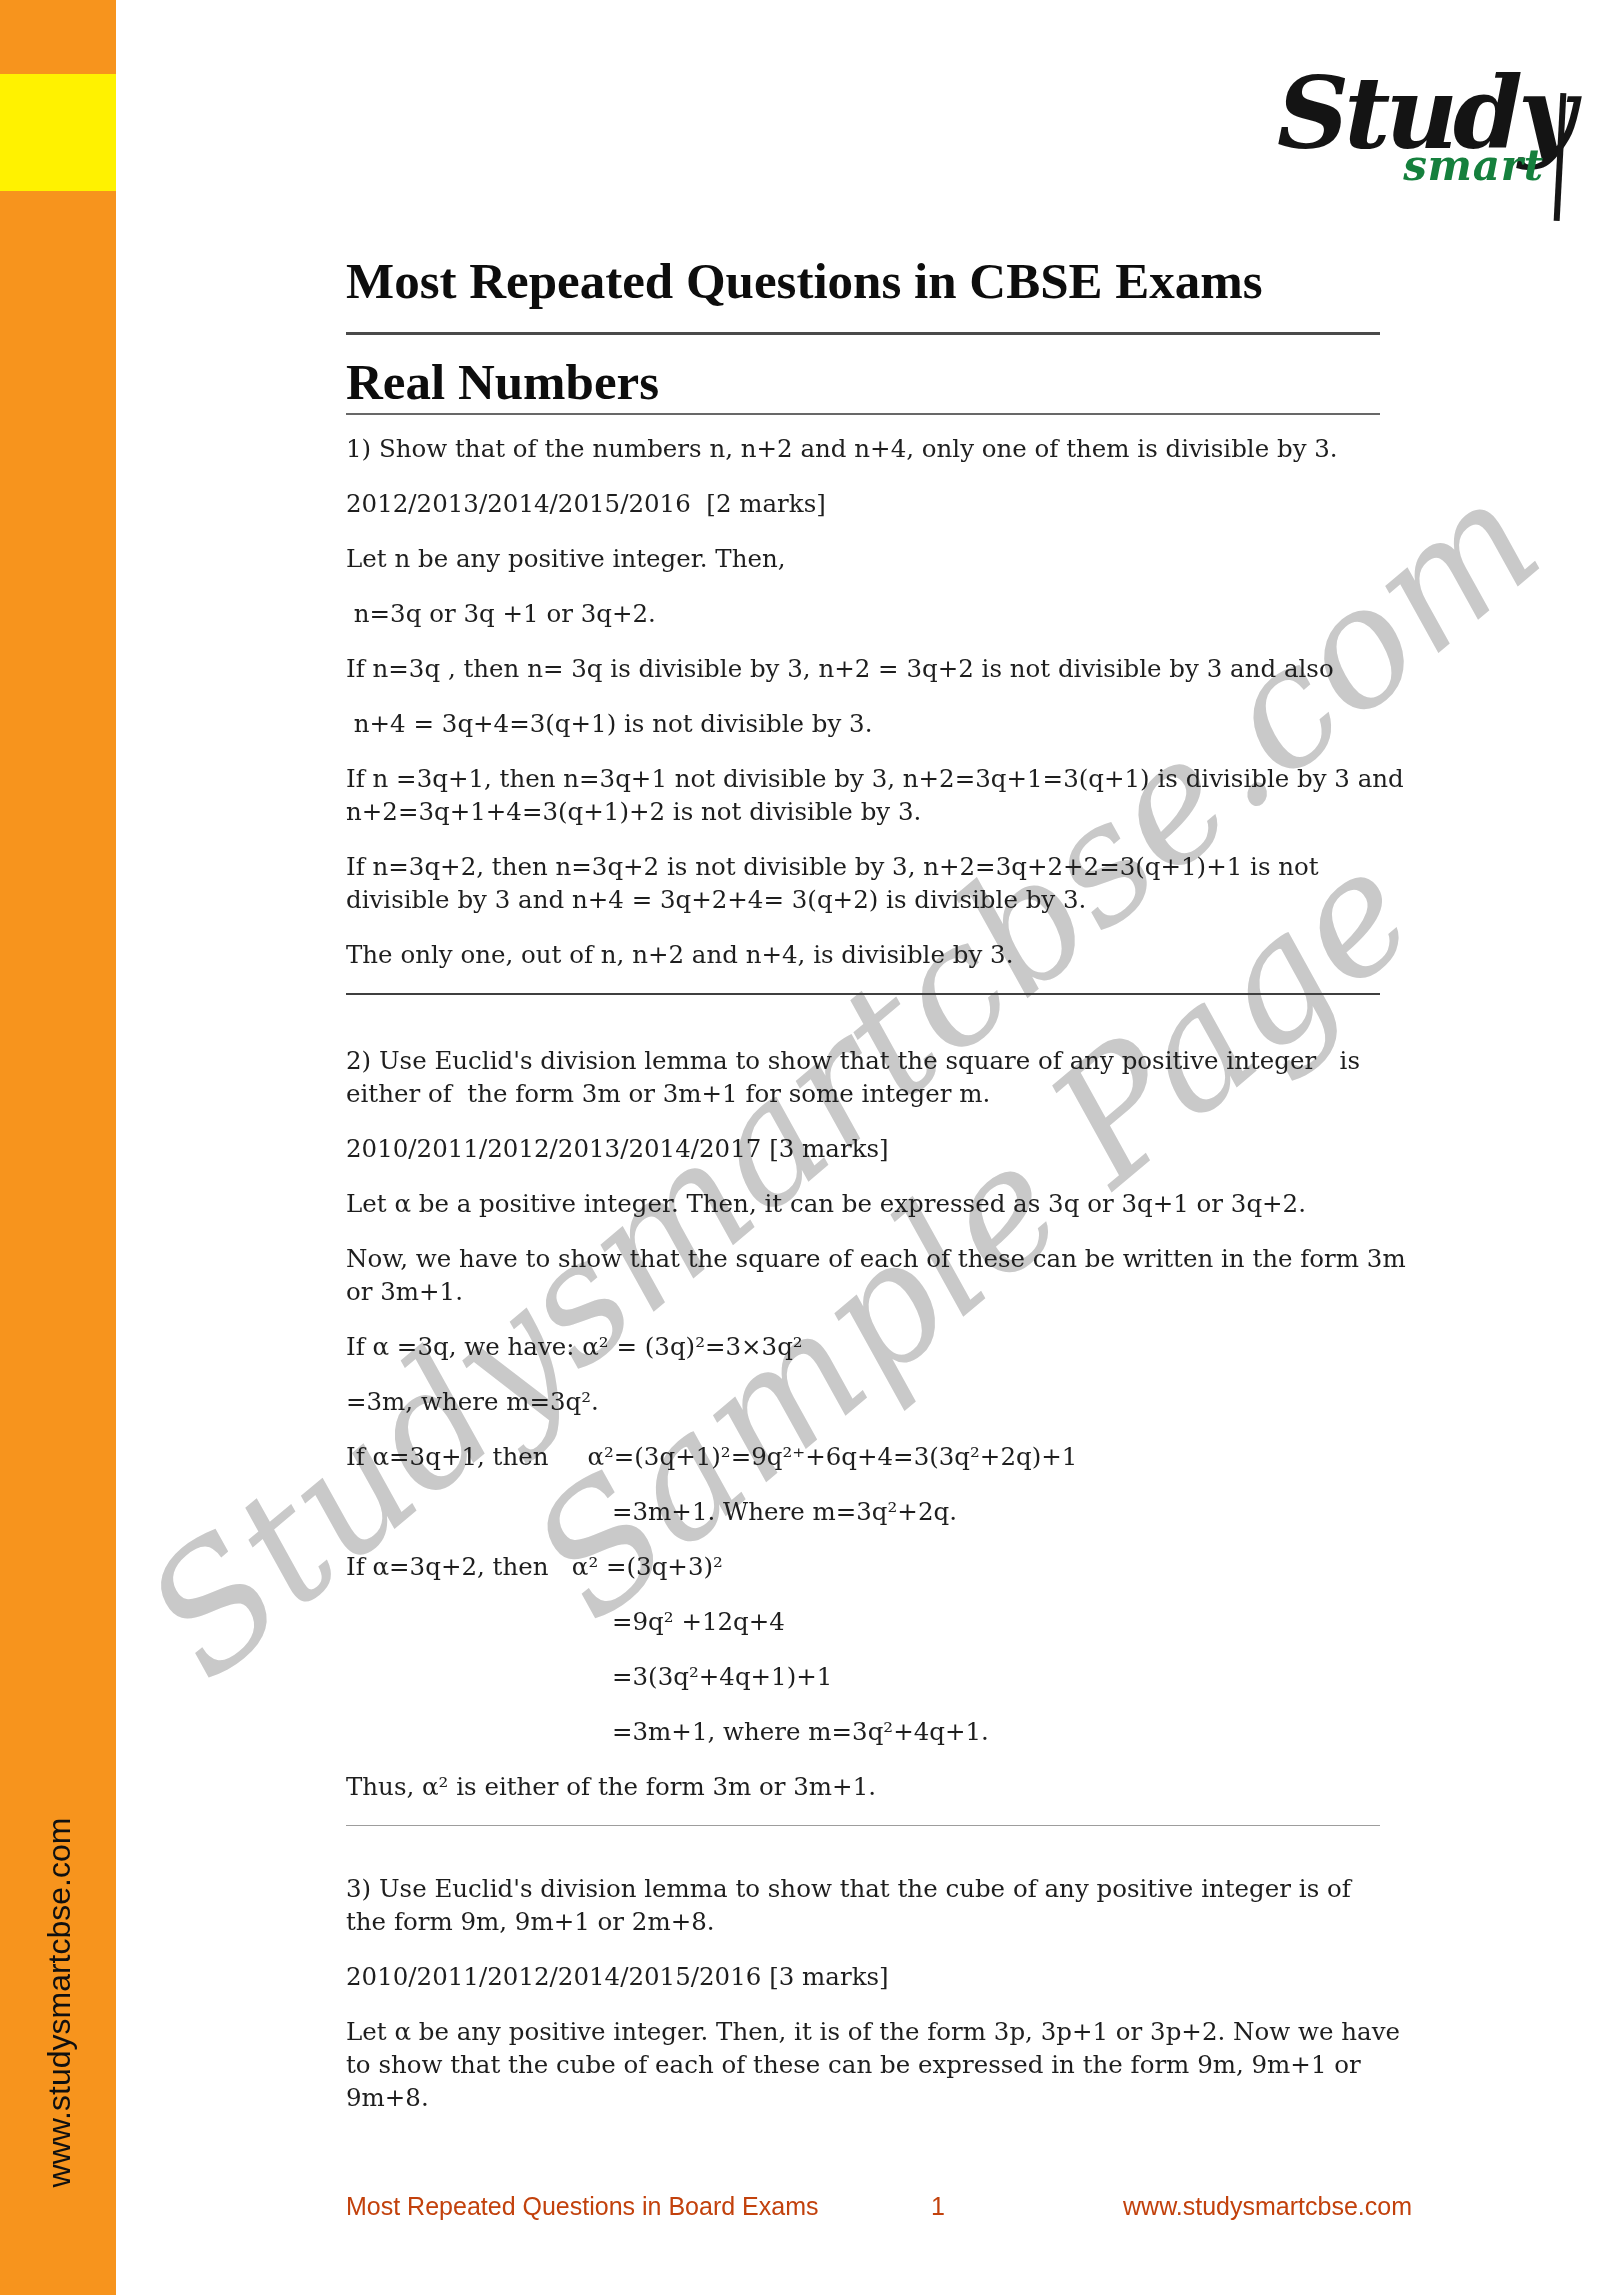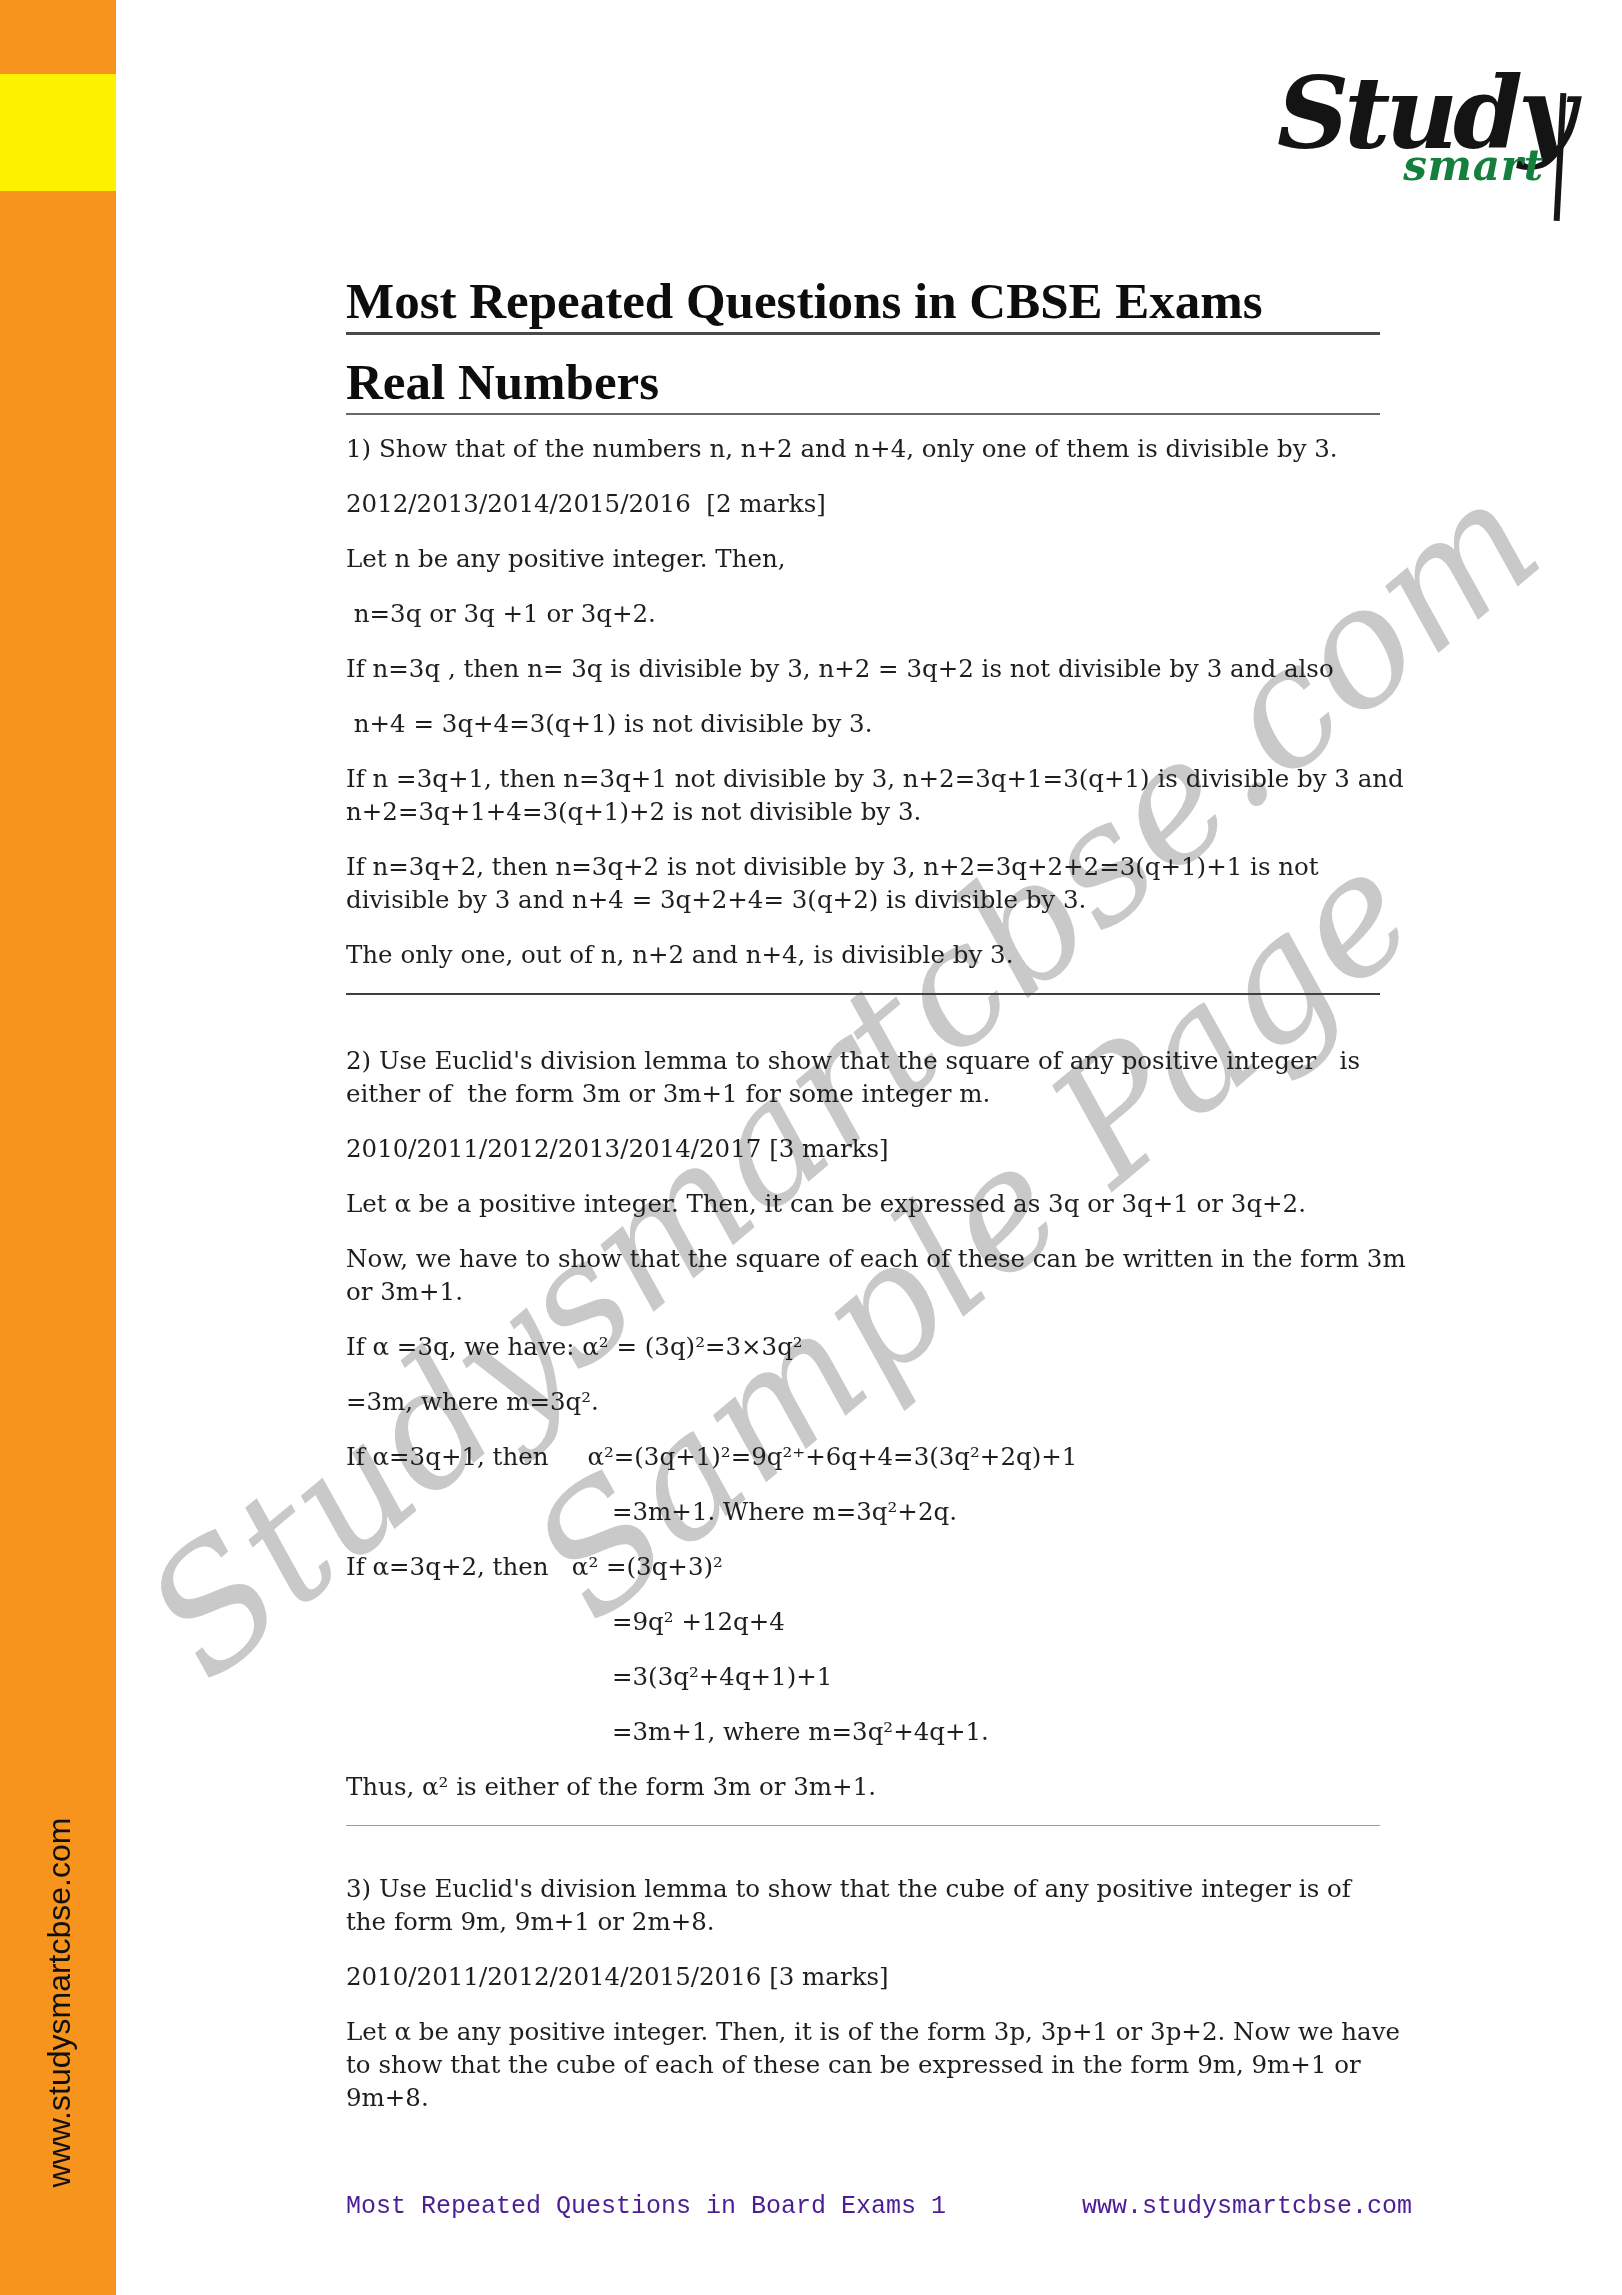--- a/index.html
+++ b/index.html
@@ -43,21 +43,21 @@
     position:absolute; right:5px; top:30px; width:6px; height:128px;
     background:#161616; transform:rotate(3deg);
   }
 
   
   .h1, .h2 {
     position:absolute; left:346px; margin:0; z-index:2;
     font-family:"Liberation Serif", serif; font-weight:700; color:#0d0d0d;
     font-size:51px; line-height:54px; white-space:nowrap;
   }
-  .h1 { top:274px; }
+  .h1 { top:254px; }
   .h2 { top:355px; }
   .rule { position:absolute; left:346px; width:1034px; z-index:2; }
   .rule-h1 { top:332px; height:2.5px; background:#4a4a4a; }
   .rule-h2 { top:413px; height:1.7px; background:#686868; }
 
   
   .content { position:absolute; left:346px; top:432px; width:1081px; z-index:2; }
   .para {
     margin:0 0 22px 0; font-size:24.5px; line-height:33px;
     white-space:pre-wrap; color:#1e1e1e;
@@ -65,21 +65,21 @@
   .marks { text-align:left; padding-right:17px; }
   .ind { padding-left:266px; }
   hr.sep { border:none; width:1034px; margin-left:0; }
   hr.sep-dark  { height:1.7px; background:#3f3f3f; margin-top:4.2px; margin-bottom:49px; }
   hr.sep-light { height:1.7px; background:#9d9d9d; margin-top:2.5px; margin-bottom:46px; }
 
   
   .footer {
     position:absolute; left:346px; top:2192px; width:1081px; z-index:2;
     display:flex; position:absolute;
-    font-family:Liberation Mono, monospace; font-size:25px; color:#4c1d95;gap:8px;
+    font-family:Liberation Sans, sans-serif; font-size:25px; color:#c2410c;gap:8px;
   }
   .footer .footer-left { white-space:nowrap; }
   .footer .footer-page { position:absolute; left:585px; }
   .footer .footer-right { margin-left:auto; padding-right:15px; white-space:nowrap; }
 </style>
 </head>
 <body>
 
 <div class="page">
 

